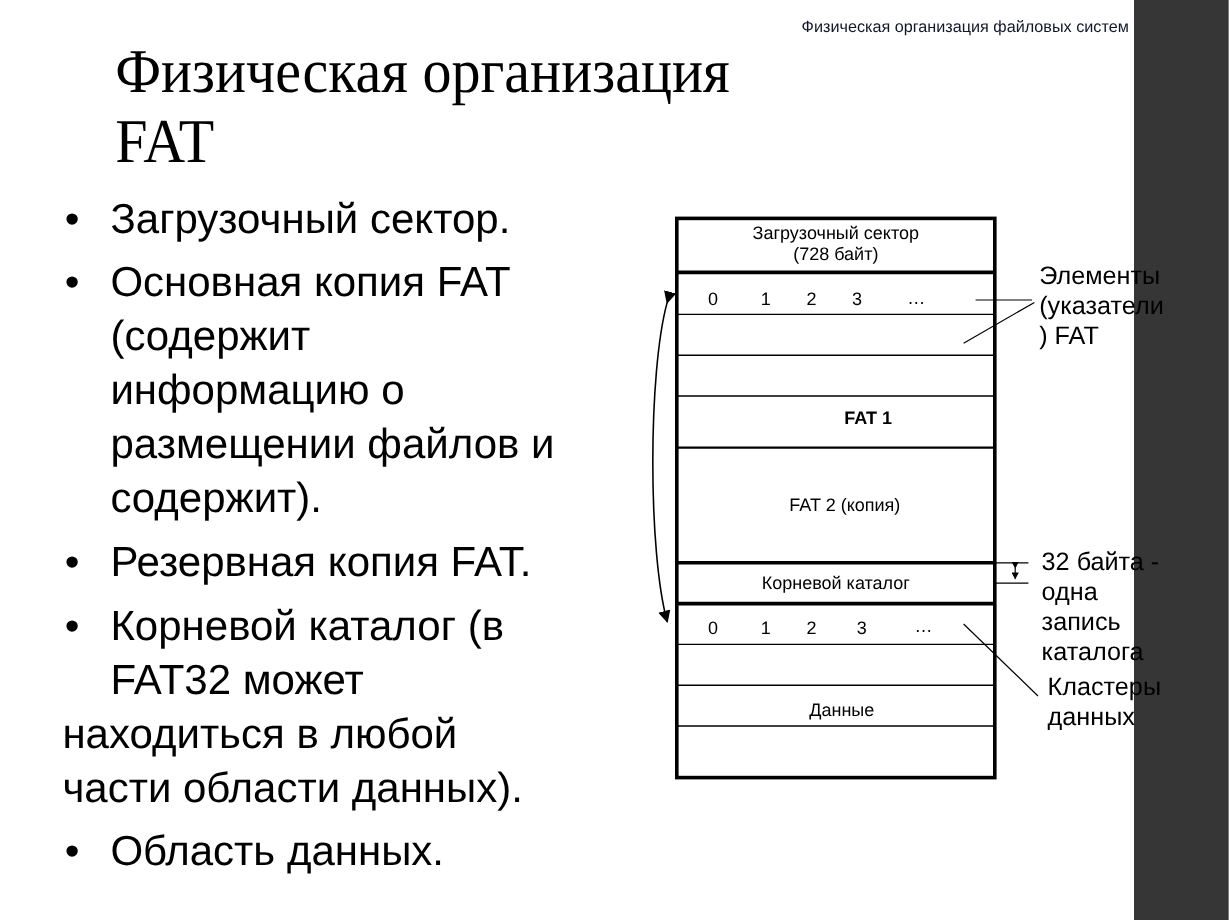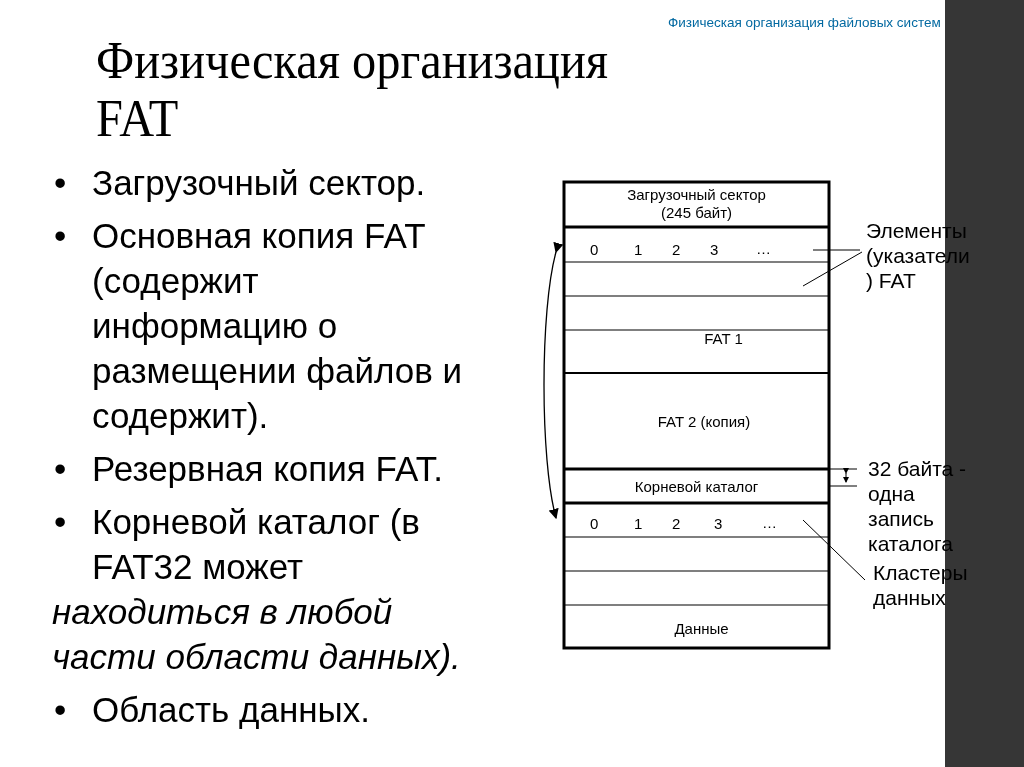--- a/index.html
+++ b/index.html
@@ -1,24 +1,24 @@
 <!DOCTYPE html>
 <html><head>
 <meta charset="utf-8">
 <style>
   html, body { margin:0; padding:0; }
   body { width:1024px; height:767px; position:relative; overflow:hidden; background:#ffffff; font-family:"Liberation Sans", sans-serif; color:#000; }
   .sidebar { position:absolute; left:945px; top:0; width:79px; height:767px; background:#363636; }
-  .header-caption { position:absolute; left:668px; top:15px; font-size:13.5px; color:#0369a1; white-space:nowrap; z-index:2; font-family:"Liberation Sans", sans-serif; }
+  .header-caption { position:absolute; left:668px; top:15px; font-size:13.5px; color:#0f172a; white-space:nowrap; z-index:2; font-family:"Liberation Sans", sans-serif; }
   .title { position:absolute; left:96px; top:32px; font-family:"Liberation Serif", serif; font-size:52px; line-height:58px; color:#000; transform:scaleX(0.93); transform-origin:left top; }
   .bullets { position:absolute; left:52px; top:160px; width:480px; font-size:35px; line-height:45px; }
   .bullet { position:relative; padding-left:40px; margin-bottom:8px; }
   .bullet .dot { position:absolute; left:2px; top:0; }
   .bullet .cont { display:block; }
-  .bullet .cont.out { margin-left:-40px;font-style:italic; }
+  .bullet .cont.out { margin-left:-40px; }
   .diagram { position:absolute; left:0; top:0; width:1024px; height:767px;padding-left:24px; }
   .dlabel { position:absolute; font-size:15px; text-align:center; line-height:18px; }
   .nums { position:absolute; font-size:15px; }
   .side-label { position:absolute; font-size:21px; line-height:25px; white-space:nowrap; }
 </style>
 </head>
 <body>
 
 <div class="sidebar"></div>
 <div class="header-caption">Физическая организация файловых систем</div>
@@ -91,42 +91,42 @@
 
     <line x1="829" y1="469" x2="857" y2="469" stroke="#000" stroke-width="1"></line>
     <line x1="829" y1="486" x2="857" y2="486" stroke="#000" stroke-width="1"></line>
     <line x1="846" y1="473" x2="846" y2="482" stroke="#000" stroke-width="1" marker-start="url(#sm)" marker-end="url(#sm)"></line>
 
     <line x1="803" y1="520" x2="865" y2="580" stroke="#000" stroke-width="1"></line>
   </svg>
 
   <div class="dlabel" style="left:564px;top:186px;width:265px;">
     <div>Загрузочный сектор</div>
-    <div>(245 байт)</div>
+    <div>(728 байт)</div>
   </div>
 
   <div>
     <span class="nums" style="left:590px;top:241px;">0</span>
     <span class="nums" style="left:634px;top:241px;">1</span>
     <span class="nums" style="left:672px;top:241px;">2</span>
     <span class="nums" style="left:710px;top:241px;">3</span>
     <span class="nums" style="left:756px;top:240px;">…</span>
   </div>
-  <div class="dlabel" style="left:564px;top:330px;width:319px;">FAT 1</div>
+  <div class="dlabel" style="left:564px;top:340px;width:319px;font-weight:bold;">FAT 1</div>
   <div class="dlabel" style="left:564px;top:413px;width:280px;">FAT 2 (копия)</div>
   <div class="dlabel" style="left:564px;top:478px;width:265px;">Корневой каталог</div>
 
   <div>
     <span class="nums" style="left:590px;top:515px;">0</span>
     <span class="nums" style="left:634px;top:515px;">1</span>
     <span class="nums" style="left:672px;top:515px;">2</span>
     <span class="nums" style="left:714px;top:515px;">3</span>
     <span class="nums" style="left:762px;top:514px;">…</span>
   </div>
-  <div class="dlabel" style="left:564px;top:620px;width:275px;">Данные</div>
+  <div class="dlabel" style="left:564px;top:584px;width:275px;">Данные</div>
 
   <div class="side-label" style="left:866px;top:218px;line-height:25px;">
     <div>Элементы</div>
     <div>(указатели</div>
     <div>) FAT</div>
   </div>
   <div class="side-label" style="left:868px;top:456px;">
     <div>32 байта -</div>
     <div>одна</div>
     <div>запись</div>

